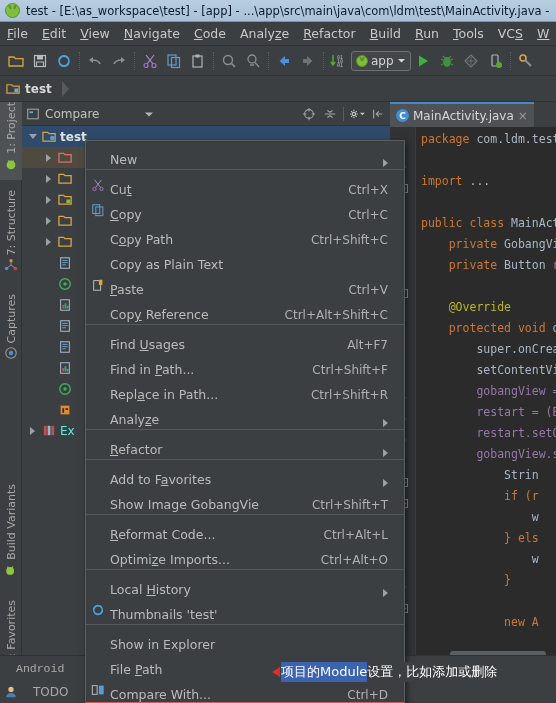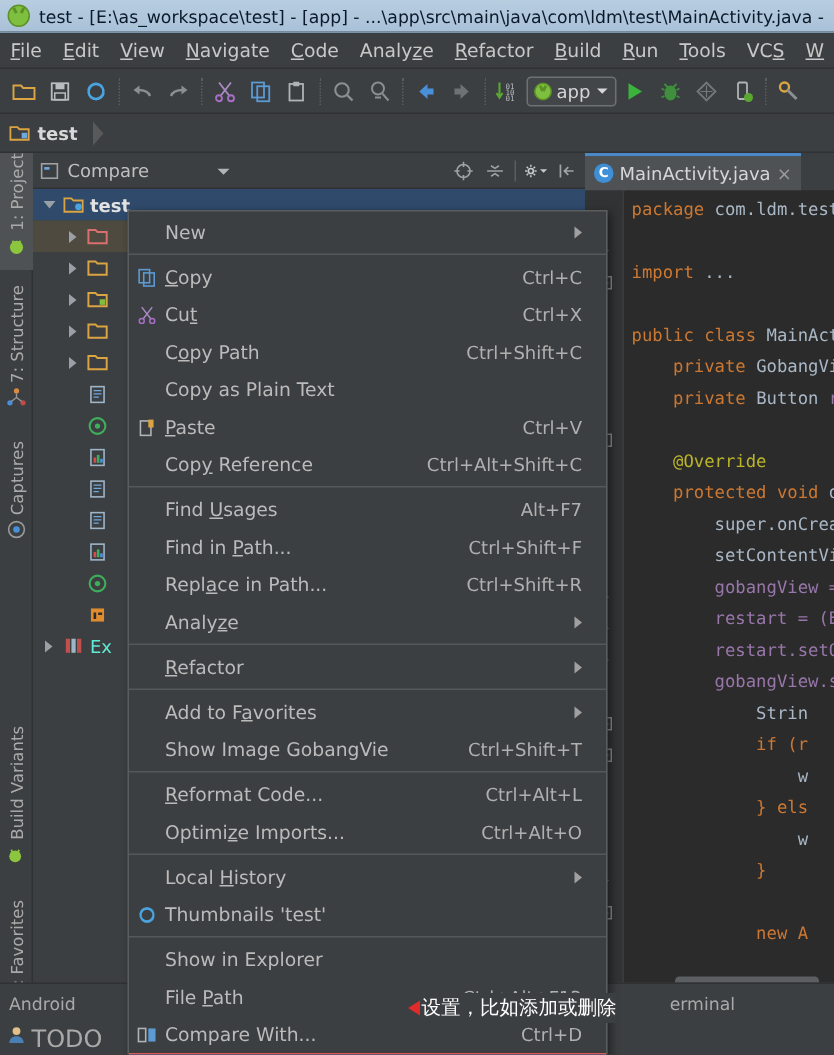--- a/index.html
+++ b/index.html
@@ -147,37 +147,37 @@
   .fold{position:absolute;left:0;width:26px;display:flex;align-items:center;justify-content:center;}
   .foldbox{width:9px;height:9px;border:1px solid #8a8a8a;color:#bbb;font-size:8px;line-height:7px;text-align:center;background:#313335;}
   .foldtri{width:0;height:0;border-top:4px solid transparent;border-bottom:4px solid transparent;border-left:5px solid #787878;}
   .hscroll{position:absolute;left:60px;bottom:22px;width:96px;height:7px;background:#5c5f61;border-radius:3px;}
 
   
   .botstrip{
     position:absolute;left:0;top:655px;width:556px;height:26px;
     background:#3c3f41;border-top:1px solid #2f3133;display:flex;align-items:center;
   }
-  .botstrip .bitem{padding:0 6px;color:#a9a9a9;font-size:11.5px;white-space:nowrap;}
+  .botstrip .bitem{padding:0 16px;color:#a9a9a9;font-size:11.5px;white-space:nowrap;font-family:Liberation Mono, monospace;}
   .botbar2{
     position:absolute;left:0;top:681px;width:556px;height:22px;
     background:#3c3f41;display:flex;align-items:center;gap:4px;padding-left:4px;
   }
-  .botbar2 .bi{color:#a9a9a9;font-size:16px;display:flex;align-items:flex-start;gap:3px;white-space:nowrap;}
+  .botbar2 .bi{color:#a9a9a9;font-size:12px;display:flex;align-items:flex-start;gap:15px;white-space:nowrap;}
 
   
   .ctxmenu{
     position:absolute;left:85px;top:140px;width:320px;
     background:#3c3f41;border:1px solid #5a5d5e;
     box-shadow:2px 2px 6px rgba(0,0,0,.5);
     padding:1px 0;
     z-index:50;
   }
   .cmi{
-    height:25px;display:flex;align-items:center;position:relative;
+    height:25px;display:flex;align-items:flex-end;position:relative;
     padding-left:24px;padding-right:16px;
   }
   .cmi .cicon{position:absolute;left:4px;top:50%;transform:translateY(-50%);width:16px;height:16px;display:flex;align-items:center;justify-content:center;}
   .cmi .clabel{color:#bbbbbb;font-size:12.5px;white-space:nowrap;}
   .cmi .clabel u{text-decoration:underline;}
   .cmi .cshort{margin-left:auto;color:#b0b0b0;font-size:12px;padding-left:18px;white-space:nowrap;}
   .cmi .csub{margin-left:auto;width:0;height:0;border-top:4px solid transparent;border-bottom:4px solid transparent;border-left:5px solid #a0a0a0;}
   .cmsep{height:1px;background:#555859;margin:2px 0;}
   .cmi.highlight{
     background:#4a6fa8;border:1px solid #e05555;
@@ -615,37 +615,37 @@
 
   <div class="ctxmenu">
       <div class="cmi">
         <span class="clabel">New</span>
         <span class="csub"></span>
       </div>
       <div class="cmsep"></div>
       <div class="cmi">
         <span class="cicon">
           <svg class="svgi" width="14" height="14" viewBox="0 0 16 16">
-            <rect x="2" y="2" width="8" height="10" fill="none" stroke="#5b9bd5" stroke-width="1.2"></rect>
-            <rect x="5.5" y="4.5" width="8" height="10" fill="none" stroke="#5b9bd5" stroke-width="1.2"></rect>
-          </svg>
-        </span>
-        <span class="clabel"><u>C</u>opy</span>
-        <span class="cshort">Ctrl+C</span>
-      </div>
-      <div class="cmi">
-        <span class="cicon">
-          <svg class="svgi" width="14" height="14" viewBox="0 0 16 16">
             <path d="M4 2l7 9M12 2l-7 9" stroke="#a88bc4" stroke-width="1.1" fill="none"></path>
             <circle cx="4" cy="12.5" r="1.9" fill="none" stroke="#a86fc9" stroke-width="1.1"></circle>
             <circle cx="12" cy="12.5" r="1.9" fill="none" stroke="#a86fc9" stroke-width="1.1"></circle>
           </svg>
         </span>
         <span class="clabel">Cu<u>t</u></span>
         <span class="cshort">Ctrl+X</span>
+      </div>
+      <div class="cmi">
+        <span class="cicon">
+          <svg class="svgi" width="14" height="14" viewBox="0 0 16 16">
+            <rect x="2" y="2" width="8" height="10" fill="none" stroke="#5b9bd5" stroke-width="1.2"></rect>
+            <rect x="5.5" y="4.5" width="8" height="10" fill="none" stroke="#5b9bd5" stroke-width="1.2"></rect>
+          </svg>
+        </span>
+        <span class="clabel"><u>C</u>opy</span>
+        <span class="cshort">Ctrl+C</span>
       </div>
       <div class="cmi">
         <span class="clabel">C<u>o</u>py Path</span>
         <span class="cshort">Ctrl+Shift+C</span>
       </div>
       <div class="cmi">
         <span class="clabel">Copy as Plain Text</span>
       </div>
       <div class="cmi">
         <span class="cicon">
@@ -746,16 +746,17 @@
       <svg class="svgi" width="14" height="14" viewBox="0 0 16 16">
           <circle cx="8" cy="5" r="3" fill="#e0c088"></circle>
           <path d="M2.5 14c0-3 2.5-5 5.5-5s5.5 2 5.5 5z" fill="#4a7fb5"></path>
         </svg>
       <span>TODO</span>
     </span>
   </div>
 
   <div class="annot">
     <span class="arrowl"></span>
+    <span class="atxt seg-blue">项目的Module</span>
     <span class="atxt seg-dark">设置，比如添加或删除</span>
   </div>
 
 </div>
 
 </body></html>

